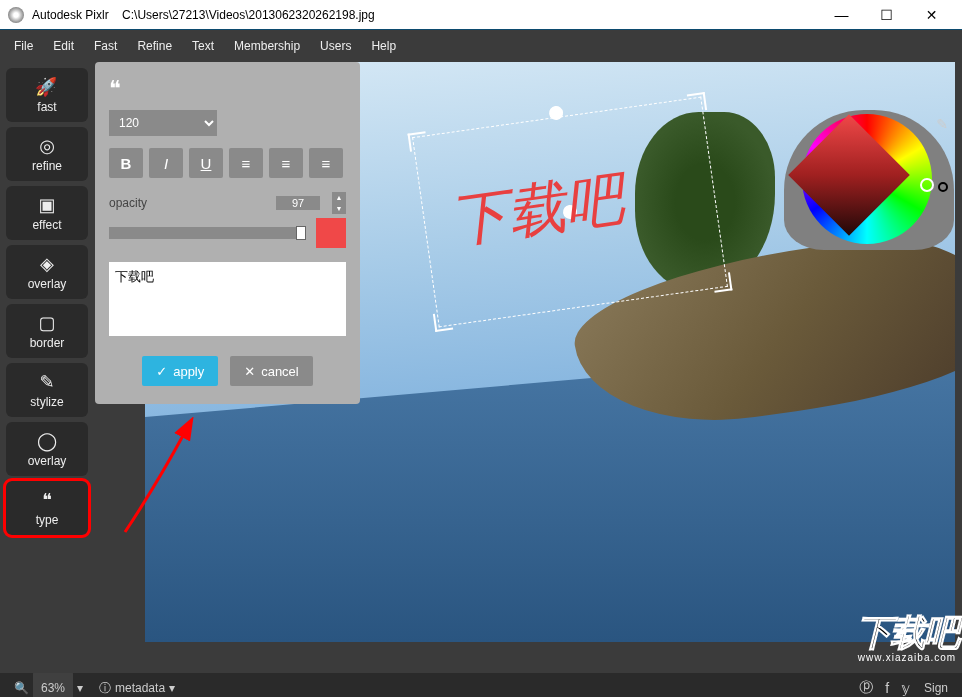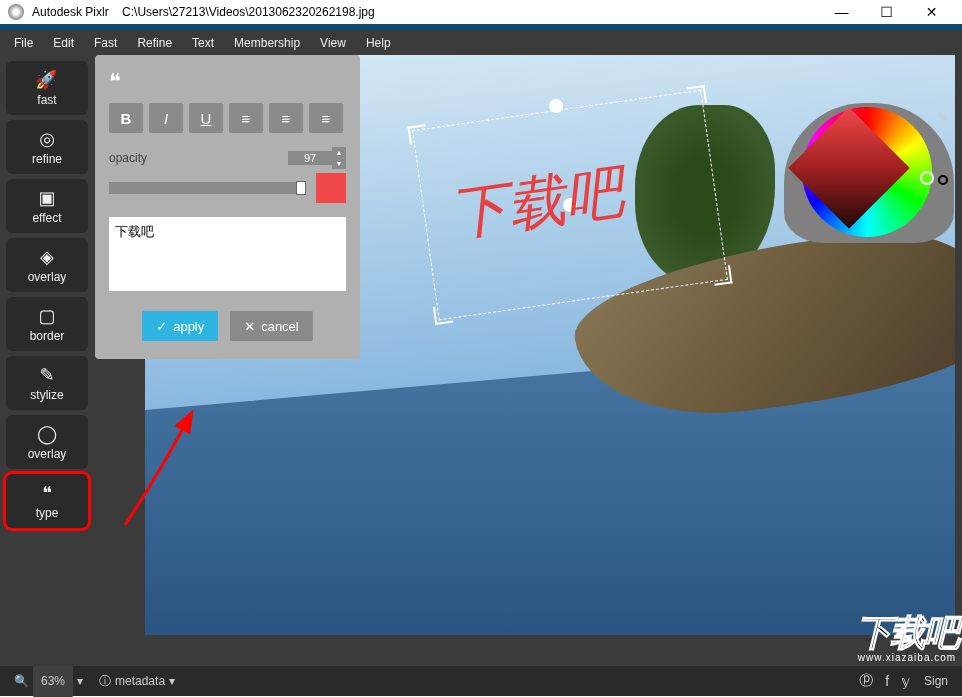--- a/index.html
+++ b/index.html
@@ -1,26 +1,26 @@
 <!DOCTYPE html>
 <html><head>
 <meta charset="utf-8">
 <style>
 * { margin: 0; padding: 0; box-sizing: border-box; font-family: "Segoe UI", Arial, sans-serif; }
 body { width: 962px; height: 697px; overflow: hidden; background: #fff; position: relative; }
 
 
-.titlebar { height: 30px; background: #fff; display: flex; align-items: center; padding: 0 8px; border-bottom: 6px solid #0c4a6e; }
+.titlebar { height: 30px; background: #fff; display: flex; align-items: center; padding: 0 8px; border-bottom: 1px solid #0c4a6e; }
 .titlebar .app-icon { width: 16px; height: 16px; border-radius: 50%; background: radial-gradient(circle, #fff 20%, #888 70%); margin-right: 8px; }
 .titlebar .title-text { font-size: 12px; color: #000; flex: 1; }
 .titlebar .win-controls { display: flex; }
 .titlebar .win-btn { width: 45px; height: 30px; display: flex; align-items: center; justify-content: center; font-size: 14px; color: #000; }
 
 
-.menubar { height: 25px; background: #3b3b3b; display: flex; align-items: center; padding: 0 4px; }
+.menubar { height: 32px; background: #3b3b3b; display: flex; align-items: center; padding: 0 4px; }
 .menubar .menu-item { color: #eee; font-size: 12px; padding: 0 10px; }
 
 
 .main { display: flex; height: 611px; background: #3b3b3b; position: relative; }
 
 
 .toolbar { width: 95px; background: #3b3b3b; padding: 6px 0 0 6px; }
 .tool-btn { width: 82px; height: 54px; background: #2a2a2a; border-radius: 6px; margin-bottom: 5px; display: flex; flex-direction: column; align-items: center; justify-content: center; color: #eee; font-size: 12px; }
 .tool-btn.selected { outline: 3px solid #ff0000; }
 .tool-btn .icon { font-size: 18px; margin-bottom: 2px; }
@@ -46,21 +46,21 @@
 .text-on-canvas { position: absolute; top: 55px; left: 30px; font-size: 58px; color: #e84040; font-family: "SimSun", serif; font-style: italic; font-weight: 400; white-space: nowrap; }
 
 
 .type-panel { position: absolute; left: 0px; top: 0px; width: 265px; background: #b0b0b0; border-radius: 4px; padding: 14px 14px 18px; z-index: 10; }
 .type-panel .quote-icon { color: #fff; font-size: 22px; margin-bottom: 8px; }
 .type-panel select.font-select { width: 100%; height: 26px; background: #8a8a8a; color: #fff; border: none; font-size: 12px; padding: 0 6px; margin-bottom: 10px; }
 .type-panel .label { font-size: 12px; color: #444; margin-bottom: 6px; }
 .type-panel select.size-select { width: 108px; height: 26px; background: #8a8a8a; color: #fff; border: none; font-size: 12px; padding: 0 6px; margin-bottom: 12px; }
 .style-row { display: flex; gap: 6px; margin-bottom: 14px; }
 .style-btn { width: 34px; height: 30px; background: #8a8a8a; color: #fff; display: flex; align-items: center; justify-content: center; font-size: 15px; border-radius: 2px; }
-.opacity-row { display: flex; align-items: center; gap: 0; margin-bottom: 4px; }
+.opacity-row { display: flex; align-items: center; gap: 12px; margin-bottom: 4px; }
 .opacity-row .label { flex: 1; margin: 0; }
 .opacity-val { width: 44px; height: 14px; background: #8a8a8a; color: #fff; font-size: 11px; display: flex; align-items: center; justify-content: center; }
 .spinner { width: 14px; height: 22px; background: #8a8a8a; display: flex; flex-direction: column; }
 .spinner div { flex: 1; display:flex; align-items:center; justify-content:center; color:#fff; font-size:7px;}
 .slider-row { display: flex; align-items: center; gap: 10px; margin-bottom: 14px; }
 .slider { flex: 1; height: 12px; background: #8a8a8a; position: relative; }
 .slider .thumb { position: absolute; right: 0; top: -1px; width: 10px; height: 14px; background: #fff; border: 1px solid #666; }
 .color-swatch { width: 30px; height: 30px; background: #f04848; }
 .text-input { width: 100%; height: 74px; background: #fff; border: none; padding: 6px; font-size: 13px; resize: none; margin-bottom: 16px; }
 .btn-row { display: flex; gap: 12px; justify-content: center; }
@@ -109,21 +109,21 @@
   </div>
 </div>
 
 <div class="menubar">
   <div class="menu-item">File</div>
   <div class="menu-item">Edit</div>
   <div class="menu-item">Fast</div>
   <div class="menu-item">Refine</div>
   <div class="menu-item">Text</div>
   <div class="menu-item">Membership</div>
-  <div class="menu-item">View</div>
+  <div class="menu-item">Users</div>
   <div class="menu-item">Help</div>
 </div>
 
 <div class="main">
 
   <div class="toolbar">
     <div class="tool-btn">
       <div class="icon">🚀</div>
       <div>fast</div>
     </div>
@@ -170,20 +170,23 @@
         <div class="corner bl"></div>
         <div class="corner br"></div>
         <div class="handle h1"></div>
         <div class="handle h2"></div>
         <div class="text-on-canvas">下载吧</div>
       </div>
     </div>
 
     <div class="type-panel">
       <div class="quote-icon">❝</div>
+      <select class="size-select">
+        <option>120</option>
+      </select>
       <div class="style-row">
         <div class="style-btn">
             <b>B</b>
           </div>
         <div class="style-btn">
             <i>I</i>
           </div>
         <div class="style-btn">
             <u>U</u>
           </div>

